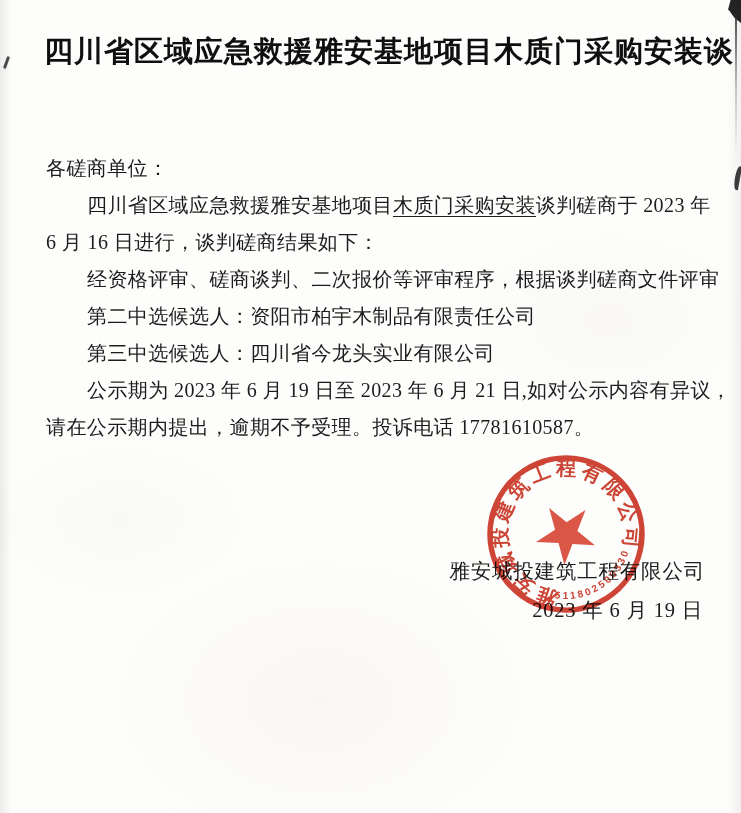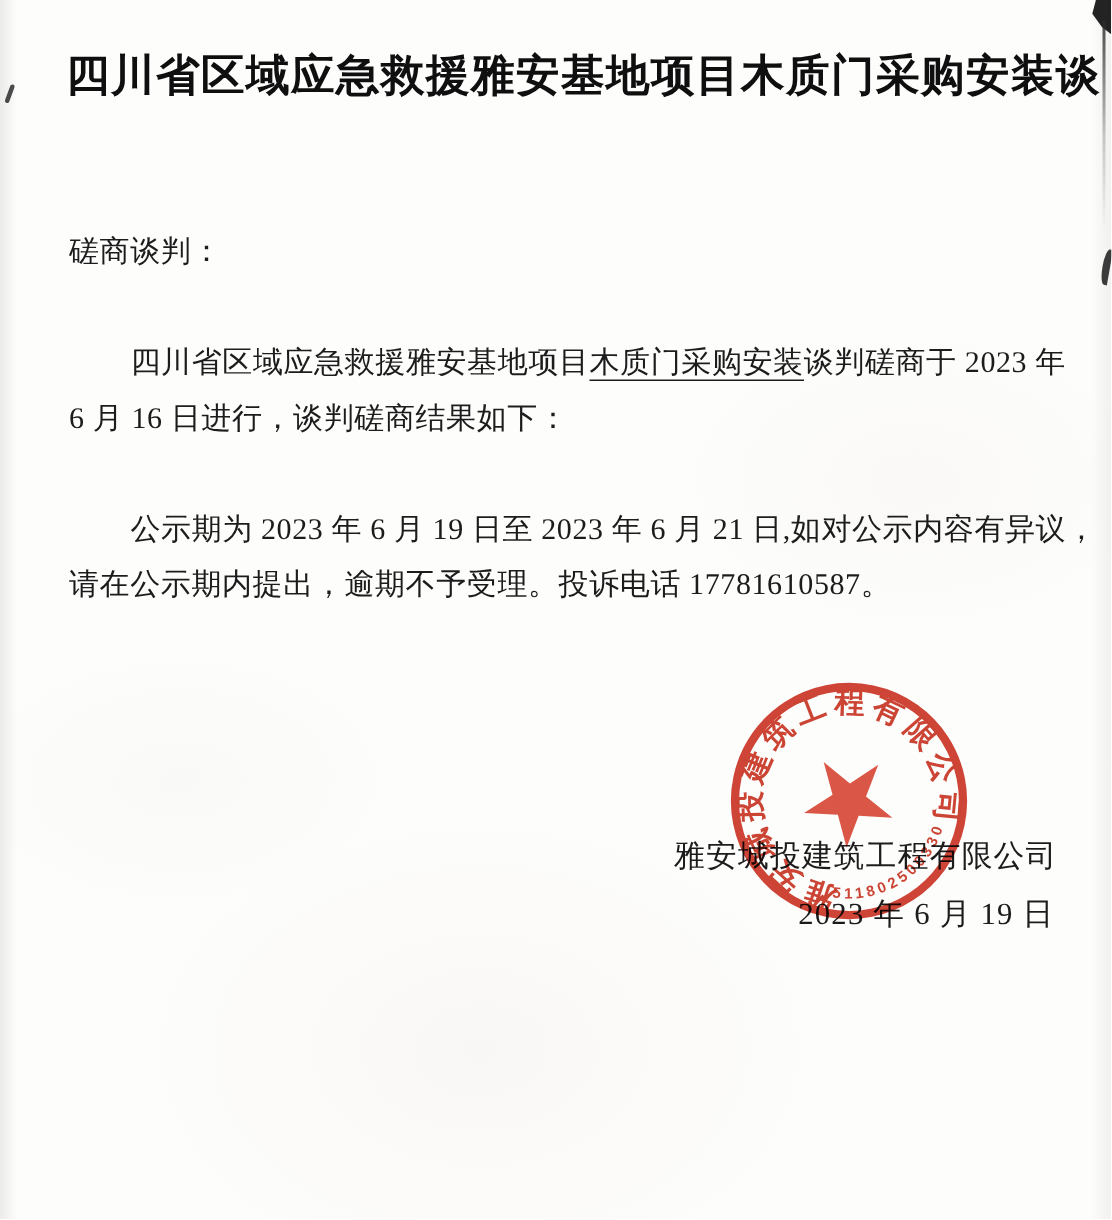--- a/index.html
+++ b/index.html
@@ -25,21 +25,21 @@
     text-align:center; color:#0f0f0f;
     font-family:"Liberation Sans","DejaVu Sans",sans-serif;
     font-weight:700; font-size:29px; line-height:42px; letter-spacing:1px;
   }
   .tl { display:block;padding-left:37px; }
   .doc-body {
     position:absolute; top:150px; left:46px; right:34px;
     font-size:20px; line-height:37px; letter-spacing:0.4px;
   }
   .line { white-space:nowrap; height:37px; }
-  .indent { padding-left:41px;margin-top:37px; }
+  .indent { padding-left:41px; }
   .u { border-bottom:1.6px solid #1c1c1c; }
   .sig-company {
     position:absolute; top:558px; right:36px;
     font-size:20.5px; line-height:26px; white-space:nowrap; letter-spacing:0.8px;
   }
   .sig-date {
     position:absolute; top:597px; right:38px;
     font-size:20.5px; line-height:26px; white-space:nowrap; letter-spacing:0.8px;
   }
   .seal {
@@ -76,23 +76,26 @@
 </head>
 <body>
 
 <div class="page">
 
   <h1 class="title">
     <span class="tl">四川省区域应急救援雅安基地项目木质门采购安装谈</span>
   </h1>
 
   <div class="doc-body">
-    <div class="line">磋商谈判：</div>
+    <div class="line">各磋商单位：</div>
     <div class="line indent"><span>四川省区域应急救援雅安基地项目</span><span class="u">木质门采购安装</span><span>谈判磋商于 2023 年</span></div>
     <div class="line">6 月 16 日进行，谈判磋商结果如下：</div>
+    <div class="line indent">经资格评审、磋商谈判、二次报价等评审程序，根据谈判磋商文件评审</div>
+    <div class="line indent">第二中选候选人：资阳市柏宇木制品有限责任公司</div>
+    <div class="line indent">第三中选候选人：四川省今龙头实业有限公司</div>
     <div class="line indent">公示期为 2023 年 6 月 19 日至 2023 年 6 月 21 日,如对公示内容有异议，</div>
     <div class="line">请在公示期内提出，逾期不予受理。投诉电话 17781610587。</div>
   </div>
 
   <div class="sig-company">雅安城投建筑工程有限公司</div>
   <div class="sig-date">2023 年 6 月 19 日</div>
 
   <svg class="seal" viewBox="0 0 220 220" aria-hidden="true">
     <circle class="seal-ring" cx="110" cy="110" r="76" stroke="#cd3627"></circle>
     <path id="arcTop" d="M 64.8,147.9 A 59 59 0 1 1 155.2,147.9" fill="none"></path>

